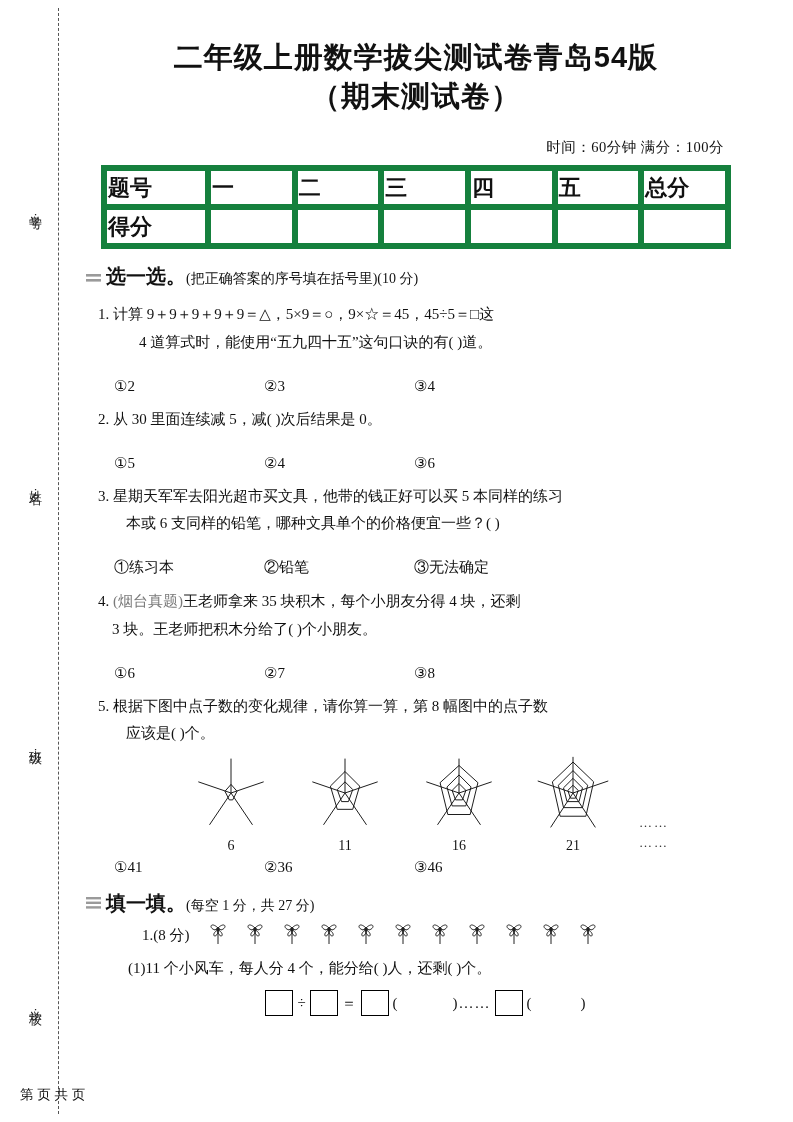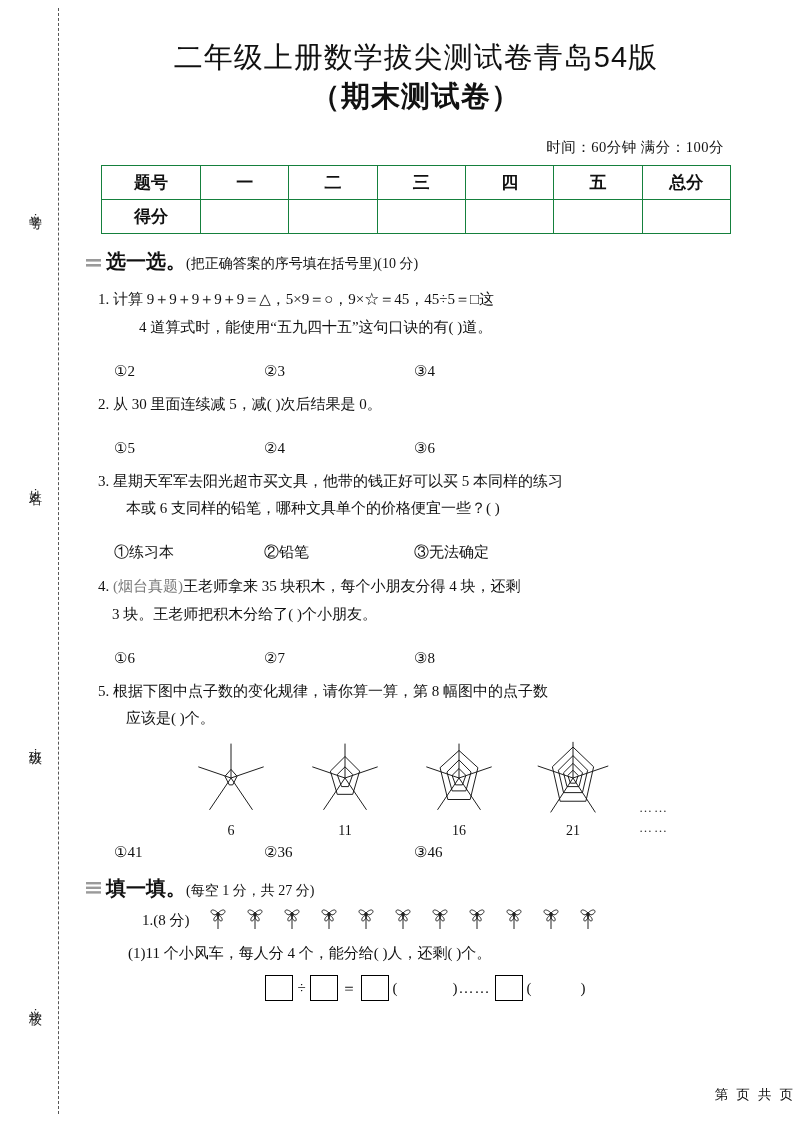--- a/index.html
+++ b/index.html
@@ -47,21 +47,21 @@
   
   .page {
     position: absolute;
     left: 86px;
     top: 0;
     width: 660px;
   }
   .title {
     text-align: center;
     font-size: 29px;
-    font-weight: normal;
+    font-weight: bold;
     letter-spacing: 1px;
     margin-top: 38px;
     line-height: 1.35;
     font-family: "Liberation Sans", sans-serif;
   }
   .title-2 {
     text-align: center;
     font-size: 29px;
     font-weight: bold;
     letter-spacing: 1px;
@@ -77,24 +77,23 @@
   }
 
   
   table.score {
     border-collapse: collapse;
     width: 630px;
     margin: 8px auto 0 auto;
     table-layout: fixed;
   }
   table.score td {
-    border: 1px solid #15803d;
+    border: 6px solid #15803d;
     height: 31px;
-    text-align: center;
-    font-size: 17px;
+    font-size: 22px;
     font-weight: bold;
     font-family: "Liberation Sans", sans-serif;
   }
   table.score td.hdr { width: 96px; }
 
   
   .section-head {
     display: flex;
     align-items: baseline;
     margin-top: 14px;
@@ -194,23 +193,23 @@
   .sqbox {
     display: inline-block;
     width: 26px;
     height: 24px;
     border: 1px solid #000;
   }
   .footer {
     position: absolute;
     left: 0; right: 0;
     bottom: 18px;
-    text-align: right;
+    text-align: left;
     font-size: 13.5px;
-    font-family: Liberation Mono, monospace;
+    font-family: Liberation Sans, sans-serif;
     padding-left: 20px;
   }
 </style>
 </head>
 <body>
 
 <div class="left-margin">
   <div class="dashed-line"></div>
   <div class="vlabel vlabel-xuehao">学号:</div>
   <div class="vlabel vlabel-xingming">姓名:</div>

